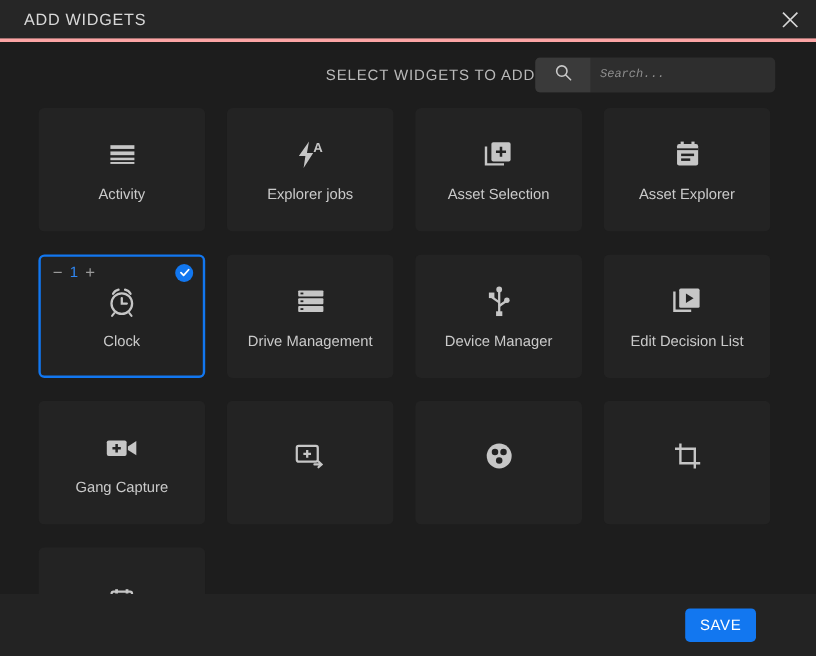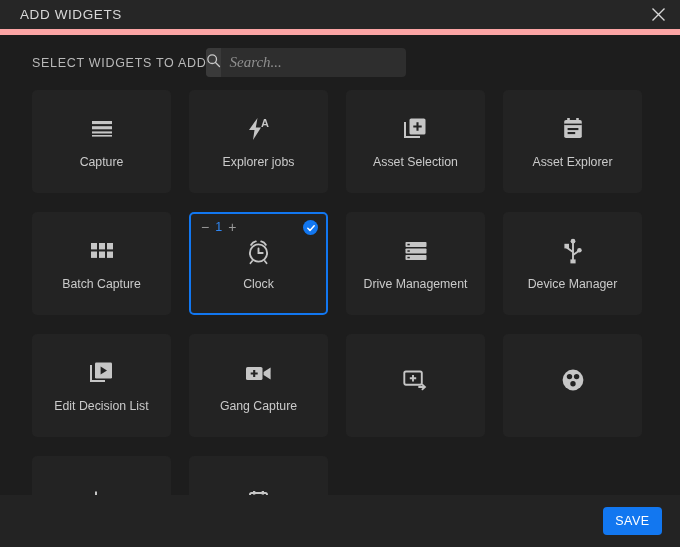--- a/index.html
+++ b/index.html
@@ -21,21 +21,21 @@
     display: flex;
     flex-direction: column;
     background: #1d1d1d;
     position: relative;
   }
   
   #titlebar {
     height: 35px;
     min-height: 35px;
     background: #262626;
-    border-bottom: 6px solid #fca5a5;
+    border-bottom: 3px solid #fca5a5;
     display: flex;
     align-items: center;
     justify-content: space-between;
     padding: 0 0 0 20px;
     box-sizing: border-box;
   }
   #dialog-title {
     font-size: 13.5px;
     letter-spacing: 0.6px;
     color: #d8d8d8;
@@ -50,21 +50,21 @@
     cursor: pointer;
   }
   #close-btn svg { display: block; }
 
   
   #subheader {
     height: 55px;
     min-height: 55px;
     display: flex;
     align-items: center;
-    justify-content: flex-start;
+    justify-content: flex-end;
     padding: 0 34px 0 32px;
     box-sizing: border-box;
   }
   #section-label {
     font-size: 12.5px;
     letter-spacing: 0.7px;
     color: #b9b9b9;
   }
   #search-wrap {
     display: flex;
@@ -84,22 +84,22 @@
     background: #3a3a3a;
     cursor: pointer;
   }
   #search-input {
     flex: 1;
     height: 29px;
     border: 0;
     outline: none;
     background: transparent;
     color: #22c55e;
-    font-family: Liberation Serif, serif;
-    font-size: 15px;
+    font-family: Liberation Mono, monospace;
+    font-size: 10px;
     padding: 0 8px;
   }
   #search-input::placeholder {
     color: #8f8f8f;
     font-style: italic;
   }
 
   
   #grid-scroll {
     flex: 1;
@@ -182,21 +182,21 @@
   }
 
   
   #footer {
     height: 52px;
     min-height: 52px;
     background: #232323;
     display: flex;
     align-items: center;
     justify-content: flex-end;
-    padding-right: 18px;
+    padding-right: 50px;
     box-sizing: border-box;
   }
   #save-btn {
     background: #1277f0;
     color: #ffffff;
     border: 0;
     border-radius: 4px;
     width: 59px;
     height: 28px;
     font-family: "Liberation Sans", sans-serif;
@@ -240,21 +240,21 @@
     <div id="grid">
         <div class="widget-card">
           <div class="card-icon">
             <svg width="24" height="22" viewBox="0 0 24 22">
         <rect x="2" y="3" width="20" height="3.1" fill="#c6c6c6"></rect>
         <rect x="2" y="8.2" width="20" height="3.1" fill="#c6c6c6"></rect>
         <rect x="2" y="13.4" width="20" height="2.1" fill="#c6c6c6"></rect>
         <rect x="2" y="17" width="20" height="1.6" fill="#c6c6c6"></rect>
       </svg>
           </div>
-          <div class="card-label">Capture</div>
+          <div class="card-label">Activity</div>
         </div>
         <div class="widget-card">
           <div class="card-icon">
             <svg width="26" height="24" viewBox="0 0 26 24">
         <path d="M11.5 1 L3 13 L8.5 13 L7 23 L15 10.5 L9.8 10.5 Z" fill="#c6c6c6"></path>
         <text x="15" y="10" font-family="Liberation Sans, sans-serif" font-size="11" font-weight="bold" fill="#c6c6c6">A</text>
       </svg>
           </div>
           <div class="card-label">Explorer jobs</div>
         </div>
@@ -274,33 +274,20 @@
         <rect x="2.2" y="3" width="17.6" height="18" rx="1.8" fill="#c6c6c6"></rect>
         <rect x="5.2" y="1" width="2.6" height="4" fill="#c6c6c6"></rect>
         <rect x="14.2" y="1" width="2.6" height="4" fill="#c6c6c6"></rect>
         <rect x="2.2" y="6.6" width="17.6" height="1.5" fill="#232323"></rect>
         <rect x="5.6" y="11" width="10.8" height="2.1" fill="#232323"></rect>
         <rect x="5.6" y="15" width="7.6" height="2.1" fill="#232323"></rect>
       </svg>
           </div>
           <div class="card-label">Asset Explorer</div>
         </div>
-        <div class="widget-card">
-          <div class="card-icon">
-            <svg width="24" height="18" viewBox="0 0 24 18">
-        <rect x="1" y="1" width="6" height="6.4" fill="#c6c6c6"></rect>
-        <rect x="9" y="1" width="6" height="6.4" fill="#c6c6c6"></rect>
-        <rect x="17" y="1" width="6" height="6.4" fill="#c6c6c6"></rect>
-        <rect x="1" y="9.5" width="6" height="6.4" fill="#c6c6c6"></rect>
-        <rect x="9" y="9.5" width="6" height="6.4" fill="#c6c6c6"></rect>
-        <rect x="17" y="9.5" width="6" height="6.4" fill="#c6c6c6"></rect>
-      </svg>
-          </div>
-          <div class="card-label">Batch Capture</div>
-        </div>
         <div class="widget-card selected">
           <div class="stepper">
             <span class="stepper-minus">−</span>
             <span class="stepper-count">1</span>
             <span class="stepper-plus">+</span>
           </div>
           <div class="check-badge">
             <span>
         <svg width="10" height="10" viewBox="0 0 10 10">
           <path d="M1.8 5.2 L4 7.4 L8.2 2.8" stroke="#ffffff" stroke-width="1.5" fill="none" stroke-linecap="round" stroke-linejoin="round"></path>

